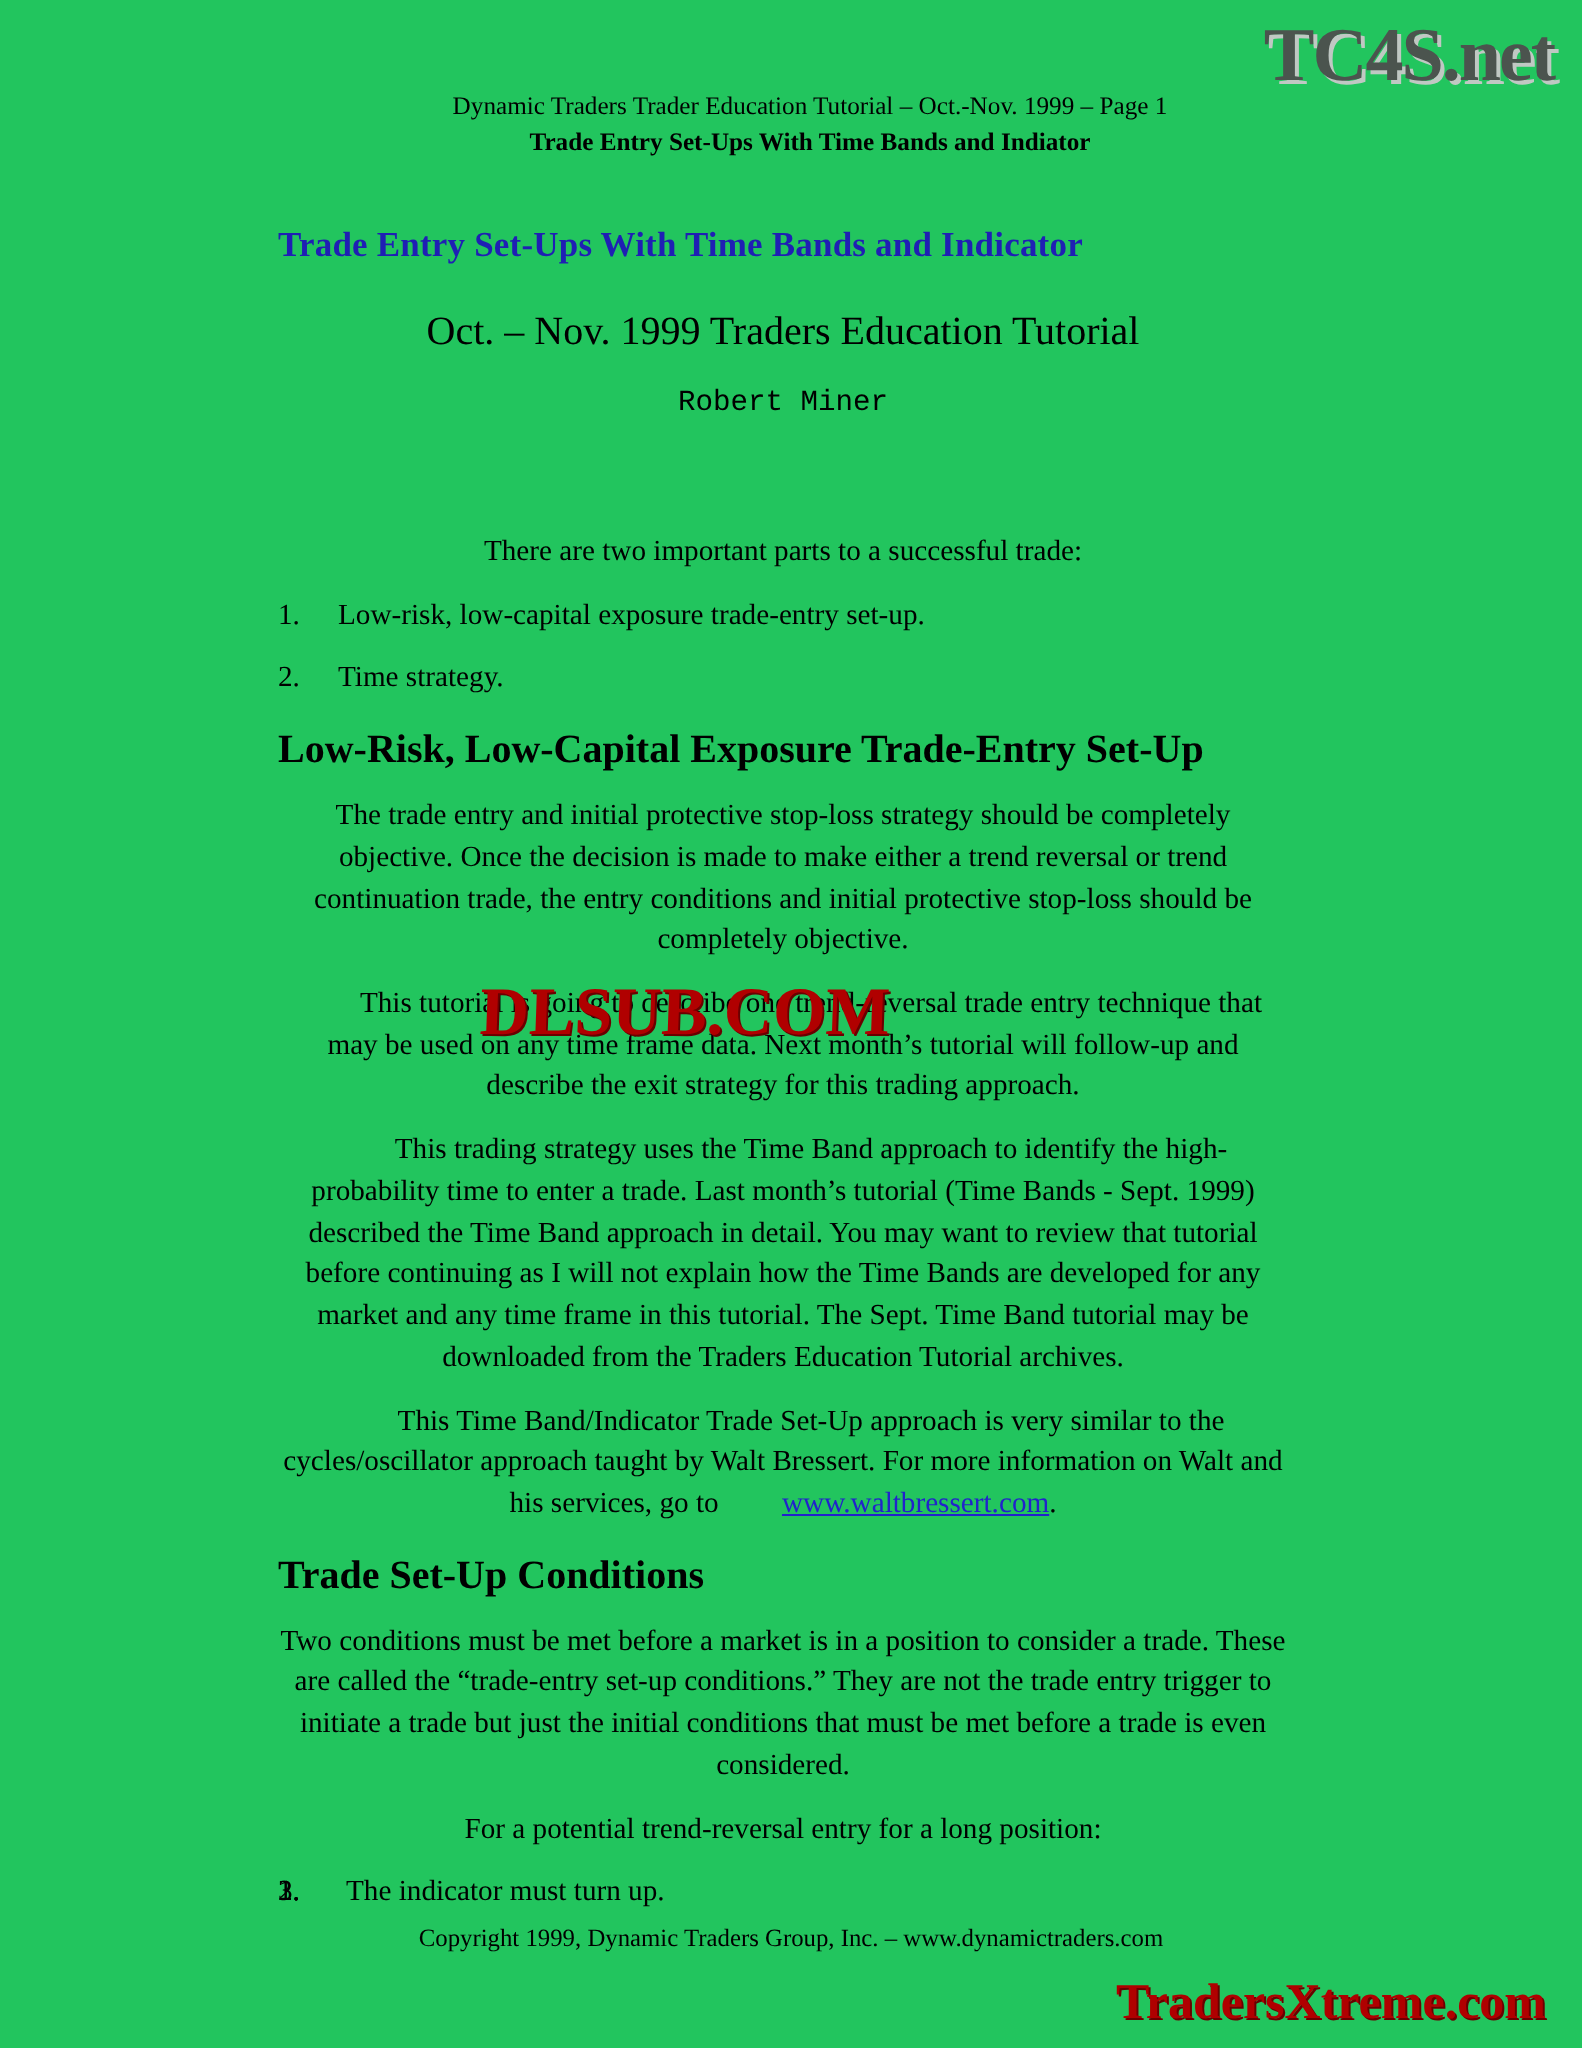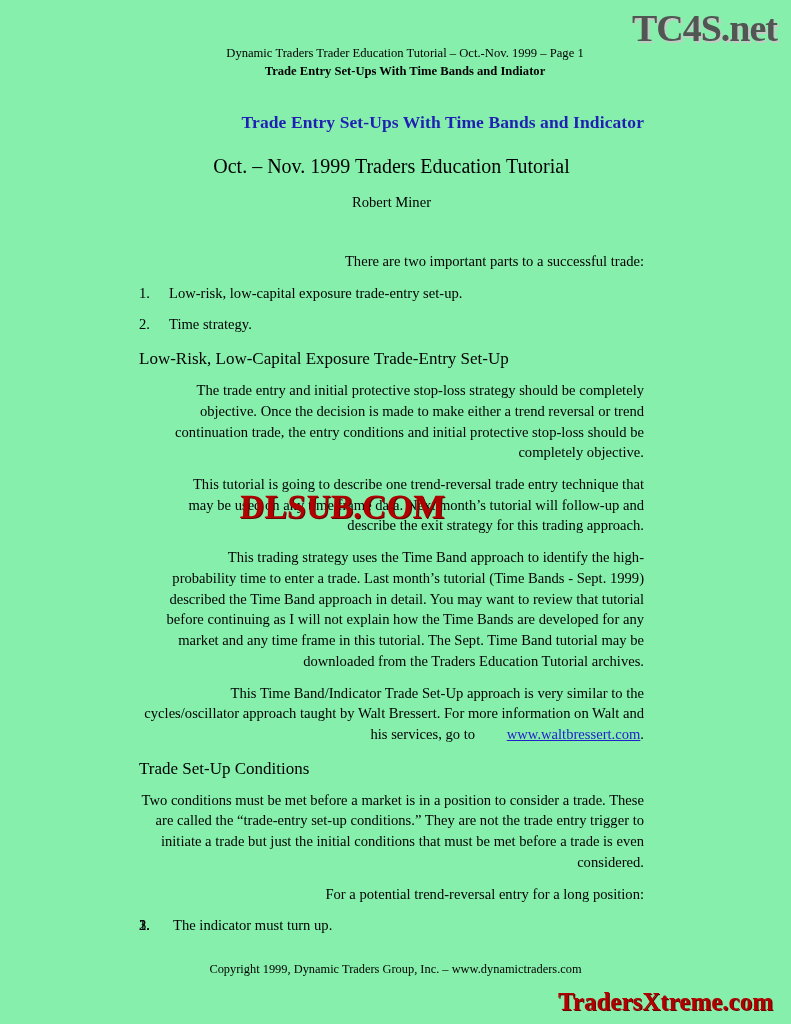--- a/index.html
+++ b/index.html
@@ -12,21 +12,21 @@
     height: 1024px;
     position: relative;
     font-family: "Liberation Serif", serif;
     color: #000000;
     overflow: hidden;
   }
 
   .page {
     position: absolute;
     inset: 0;
-    background: #86efac;
+    background: #22c55e;
   }
 
   
   .wm-tc4s {
     position: absolute;
     top: 6px;
     right: 14px;
     font-family: "Liberation Serif", serif;
     font-size: 38px;
     font-weight: bold;
@@ -79,46 +79,47 @@
     position: absolute;
     left: 139px;
     top: 112px;
     width: 505px;
   }
 
   h1.doc-title {
     font-size: 17.5px;
     font-weight: bold;
     color: #1f1fb4;
-    text-align: right;
+    text-align: left;
     margin: 0 0 22px 0;
     letter-spacing: 0.1px;
   }
   .subtitle {
     text-align: center;
     font-size: 20px;
     margin: 0 0 16px 0;
   }
   .author {
     text-align: center;
     font-size: 14.6px;
-    margin: 0 0 40px 0;
+    margin: 0 0 56px 0;
+    font-family: Liberation Mono, monospace;
   }
 
   p.para {
     font-size: 14.6px;
     line-height: 1.42;
     margin: 0 0 11px 0;
-    text-align: right;
+    text-align: center;
   }
   p.indent { text-indent: 28px; }
 
   h2.sub {
-    font-size: 17px;
-    font-weight: normal;
+    font-size: 20px;
+    font-weight: bold;
     margin: 14px 0 11px 0;
   }
 
   ol.numlist {
     margin: 0 0 11px 0;
     padding: 0;
     list-style: none;
   }
   ol.numlist li {
     font-size: 14.6px;

